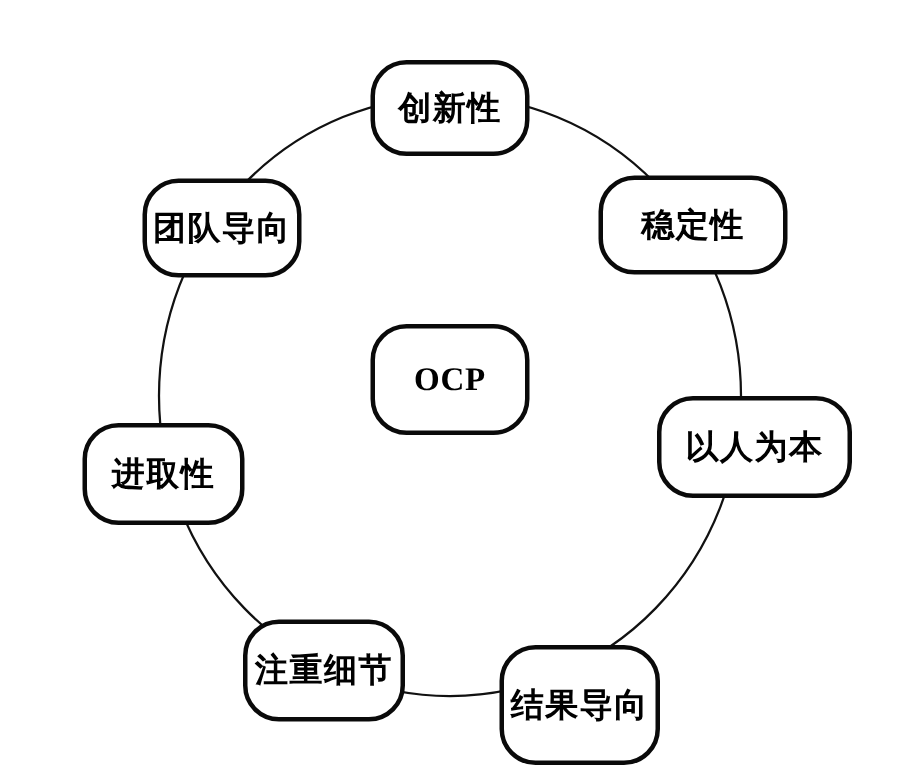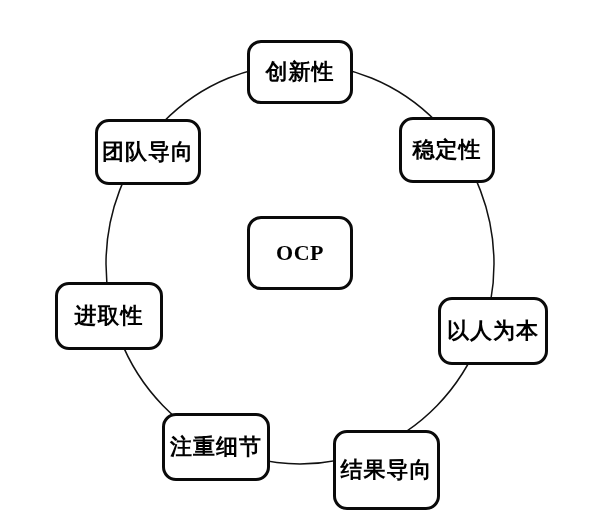--- a/index.html
+++ b/index.html
@@ -20,37 +20,37 @@
     left: 0;
     top: 0;
     width: 600px;
     height: 517px;
   }
   .node {
     position: absolute;
     box-sizing: border-box;
     background: #ffffff;
     border: 3px solid #0a0a0a;
-    border-radius: 14px;
+    border-radius: 24px;
     display: flex;
     align-items: center;
     justify-content: center;
     font-size: 22px;
     font-weight: bold;
     color: #000000;
     letter-spacing: 1px;
     white-space: nowrap;
   }
   .node-center {
     letter-spacing: 0.5px;
   }
   
   .pos-top          { left: 247px; top:  40px; width: 106px; height: 64px; }
-  .pos-upper-right  { left: 399px; top: 117px; width: 96px; height: 66px; }
-  .pos-right        { left: 438px; top: 297px; width: 110px; height: 68px; }
+  .pos-upper-right  { left: 399px; top: 117px; width: 126px; height: 66px; }
+  .pos-right        { left: 438px; top: 264px; width: 130px; height: 68px; }
   .pos-bottom-right { left: 333px; top: 430px; width: 107px; height: 80px; font-family: Liberation Serif, serif; }
   .pos-bottom-left  { left: 162px; top: 413px; width: 108px; height: 68px; }
   .pos-left         { left:  55px; top: 282px; width: 108px; height: 68px; }
   .pos-upper-left   { left:  95px; top: 119px; width: 106px; height: 66px; text-align: center; }
   .pos-center       { left: 247px; top: 216px; width: 106px; height: 74px; }
 </style>
 </head>
 <body>
 
 <div class="canvas">

